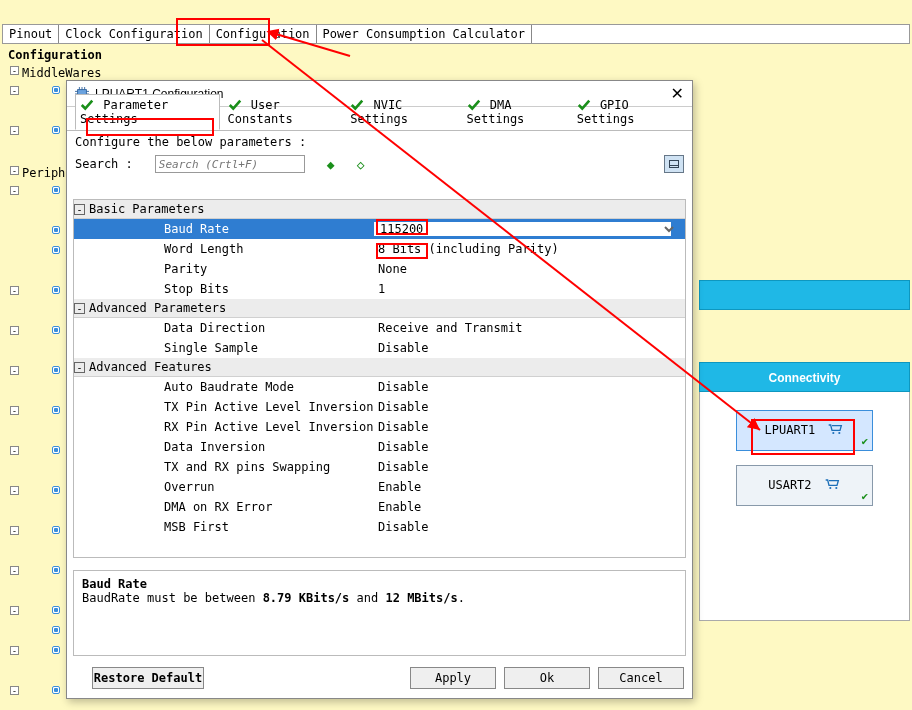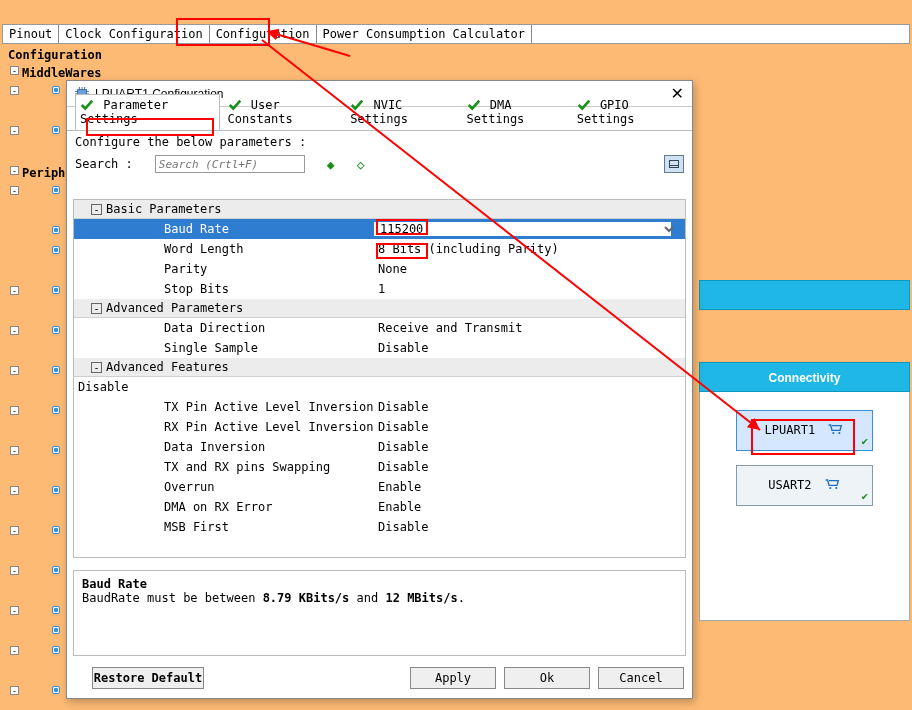--- a/index.html
+++ b/index.html
@@ -6,21 +6,21 @@
 body {
   font-family: "SimSun","NSimSun","MS Song",monospace,sans-serif;
   font-size: 12px;
   background: #f0f0f0;
   color: #000;
   width: 912px; height: 710px; overflow: hidden; position: relative;
 }
 
 .app {
   position: relative; width: 100%; height: 100%;
-  background: #fdba74;
+  background: #fef9c3;
 }
 
 
 .main-tabs {
   position: absolute; top: 24px; left: 2px; right: 2px;
   height: 20px; background: #fff; border: 1px solid #999;
   display: flex;
 }
 .main-tabs .tab {
   padding: 2px 6px; border-right: 1px solid #888; cursor: default;
@@ -35,21 +35,21 @@
 .rb-wordlen { top: 243px; left: 376px; width: 52px; height: 16px; }
 .rb-conn { top: 419px; left: 751px; width: 104px; height: 36px; }
 .cfg-title {
   position: absolute; top: 48px; left: 8px;
   font-weight: bold;
 }
 .tree-root {
   position: absolute; top: 62px; left: 4px; width: 62px;
 }
 .tree-line { height: 20px; position: relative; }
-.tree-lbl { position: absolute; left: 18px; top: 4px; font-weight: bold; }
+.tree-lbl { position: absolute; left: 18px; top: 4px; font-weight: normal; }
 .tree-node { position: absolute; left: 48px; top: 4px; width: 8px; height: 8px;
   border: 1px solid #3a8edb; background: #fff; border-radius: 2px; }
 .tree-node::after { content:""; position:absolute; left:1px; top:1px; width:4px; height:4px; background:#3a8edb; border-radius:1px;}
 .tree-pm { position:absolute; left:6px; top:4px; width:9px; height:9px; border:1px solid #888; background:#fff; font-size:9px; line-height:8px; text-align:center;}
 
 
 .right-panel { position: absolute; top: 280px; left: 699px; width: 211px; }
 .right-band { height: 30px; background: #1fb8e6; border: 1px solid #0e97bf; margin-bottom: 2px;}
 .conn-head { height: 30px; background: #1fb8e6; color:#fff; text-align:center; line-height:30px; font-weight:bold; font-family:Arial,sans-serif; margin-top:52px; border:1px solid #0e97bf;}
 .conn-body { background:#fff; border:1px solid #aaa; border-top:none; padding:18px 36px 100px 36px; }
@@ -87,21 +87,21 @@
   margin-left:auto; width:20px; height:18px; border:1px solid #678; background:#cfe2f3;
   display:flex; align-items:center; justify-content:center;
 }
 .right-icon div { width:10px; height:8px; border:1px solid #345; border-bottom:3px double #345;}
 
 .param-area {
   position: absolute; top: 118px; left: 6px; right: 6px; bottom: 140px;
   border: 1px solid #bbb; background:#fff; overflow:hidden;
 }
 .group-head {
-  background:#ececec; border-bottom:1px solid #d0d0d0; padding:2px 17px; position:relative;
+  background:#ececec; border-bottom:1px solid #d0d0d0; padding:2px 0; position:relative;
   font-family:"SimSun",monospace;
 }
 .group-head .pm { display:inline-block; width:11px; height:11px; border:1px solid #666; text-align:center; line-height:9px; margin-right:4px; font-size:10px;}
 .row { display:flex; height:20px; align-items:center; }
 .row .name { width: 300px; padding-left: 90px; font-family:"SimSun",monospace;}
 .row .val { flex:1; padding-left:4px; font-family:"SimSun",monospace;}
 .row.sel { background:#2f7dd1; color:#fff; }
 .row.sel .val { color:#fff; background:#fff; color:#000; margin-right:14px;padding-left:6px;}
 .row.sel .name { color:#fff; }
 .dd { position:absolute; right:10px; width:12px; height:12px; }
@@ -338,20 +338,21 @@
         <div class="name">Data Direction</div>
         <div class="val">Receive and Transmit</div>
       </div>
       <div class="row">
         <div class="name">Single Sample</div>
         <div class="val">Disable</div>
       </div>
 
       <div class="group-head"><span class="pm">-</span><span>Advanced Features</span></div>
       <div class="row">
+          <div class="name">Auto Baudrate Mode</div>
           <div class="val">Disable</div>
         </div>
       <div class="row">
           <div class="name">TX Pin Active Level Inversion</div>
           <div class="val">Disable</div>
         </div>
       <div class="row">
           <div class="name">RX Pin Active Level Inversion</div>
           <div class="val">Disable</div>
         </div>

